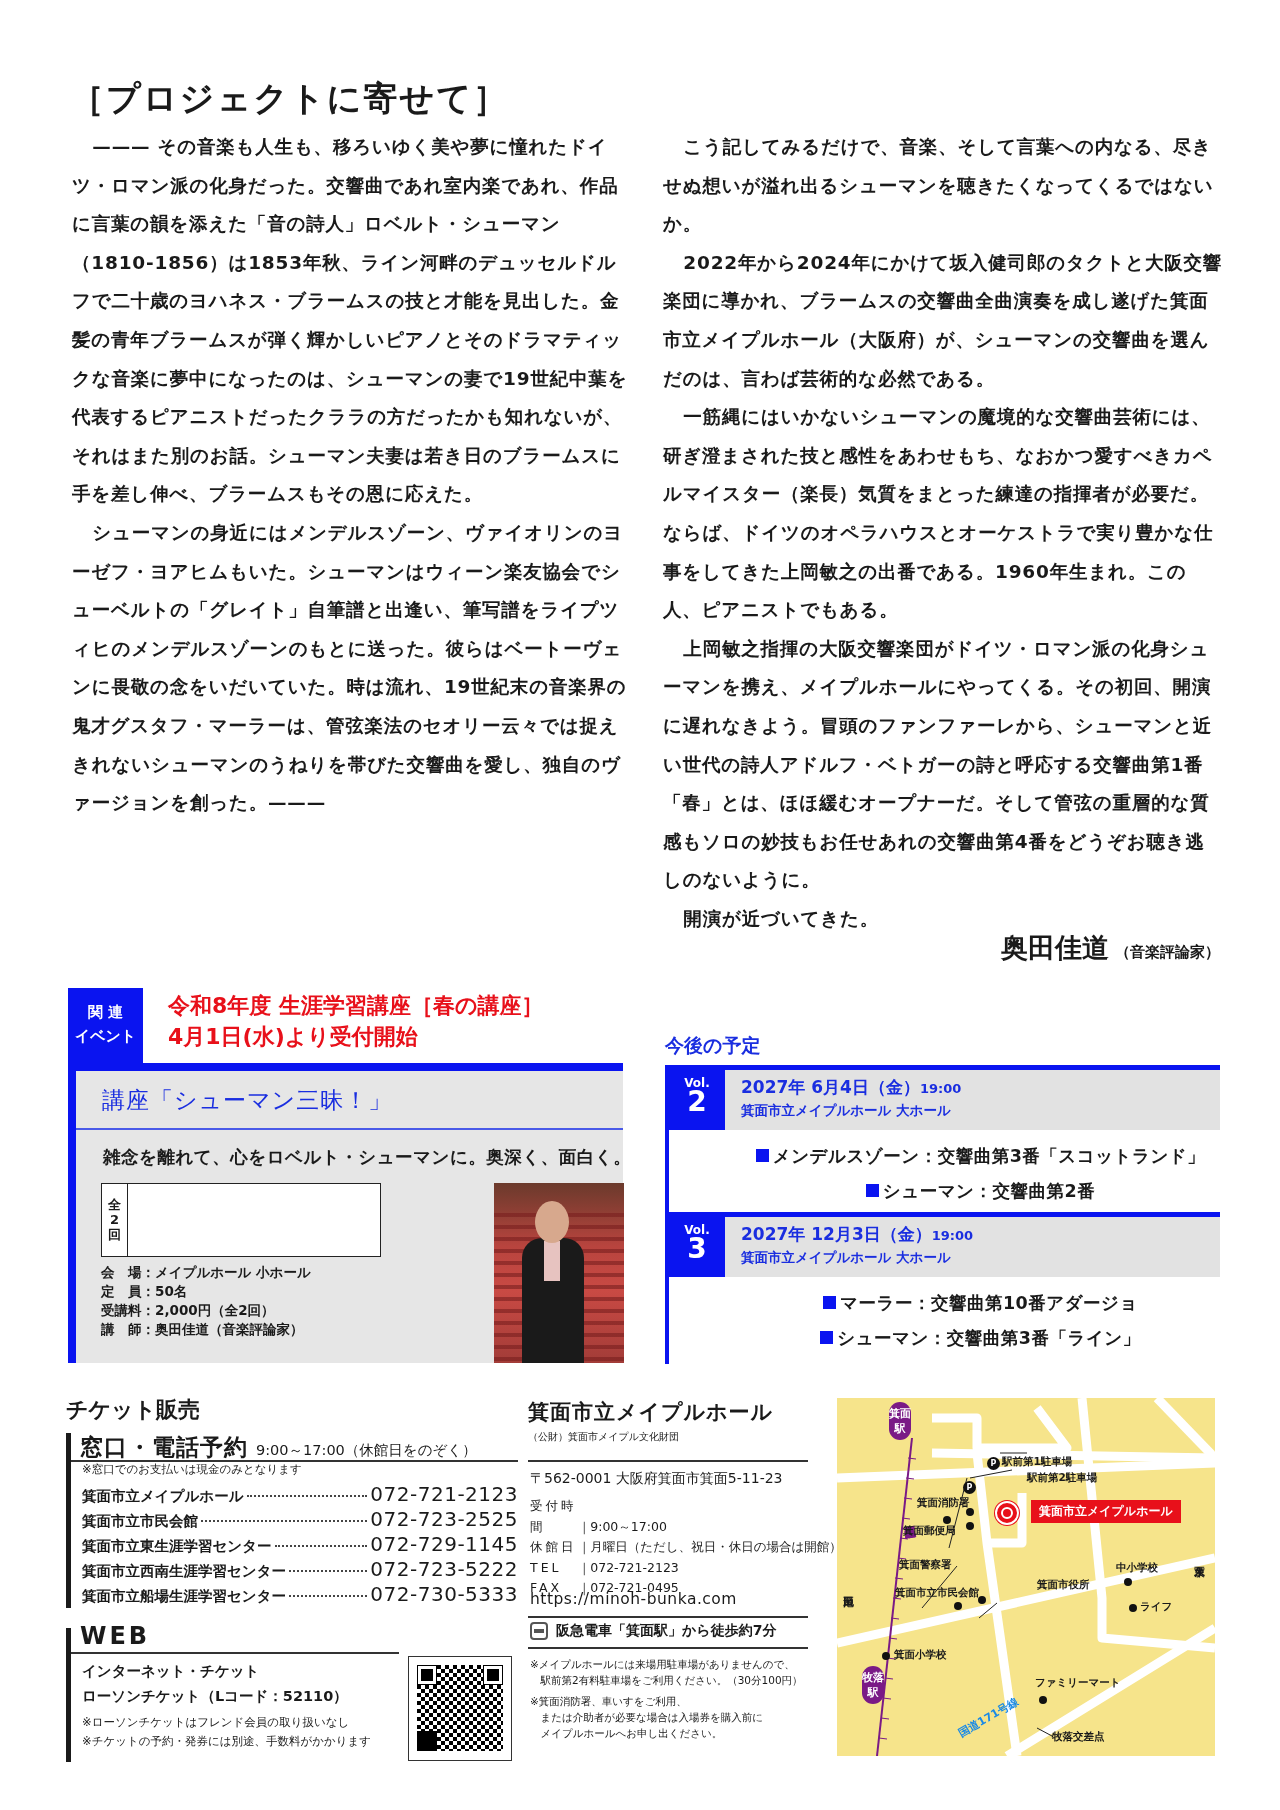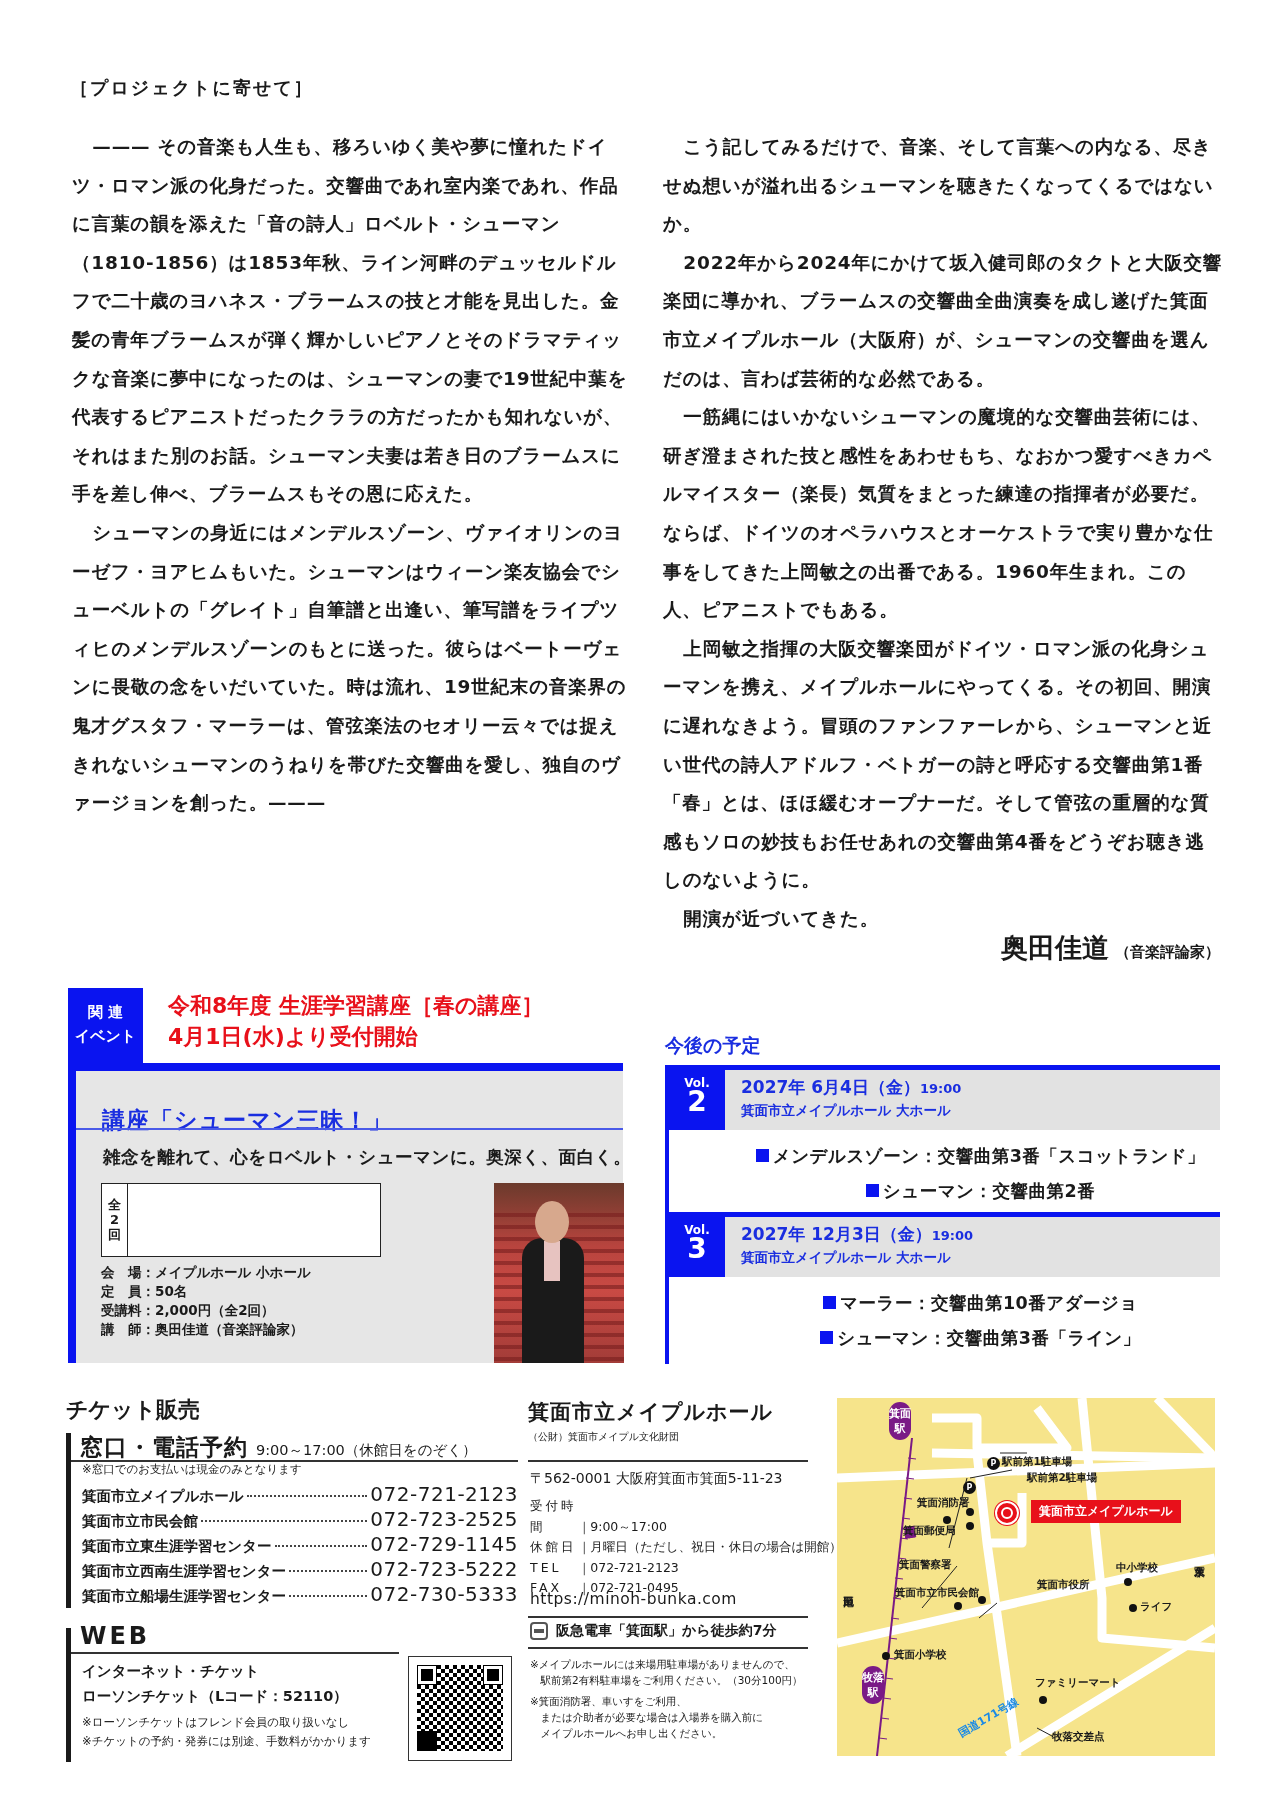--- a/index.html
+++ b/index.html
@@ -1,30 +1,30 @@
 <!DOCTYPE html>
 <html><head>
 <meta charset="utf-8">
 <style>
   * { box-sizing: border-box; margin: 0; padding: 0; }
   body { width: 1280px; height: 1810px; background: #fff; font-family: "DejaVu Sans", "Liberation Sans", sans-serif; color: #1a1a1a; position: relative; overflow: hidden; }
   .abs { position: absolute; }
   
-  .essay-title { left: 70px; top: 76px; font-size: 18px; font-weight: bold; letter-spacing: 2px; }
+  .essay-title { left: 70px; top: 76px; font-size: 34px; font-weight: bold; letter-spacing: 2px; }
   .col { top: 128px; width: 560px; font-size: 18.5px; line-height: 38.6px; font-weight: bold; letter-spacing: 0.8px; }
   .col.left { left: 72px; }
   .col.right { left: 663px; }
   .col p { text-indent: 1.1em; }
   .col p.noindent { text-indent: 0; }
   .signature { right: 60px; top: 930px; font-size: 27px; font-weight: bold; }
   .signature .role { font-size: 15px; font-weight: bold; margin-left: 6px; }
   .ev-tag { left: 68px; top: 988px; width: 75px; height: 75px; background: #0a14f0; color: #fff; font-size: 15px; font-weight: bold; text-align: center; line-height: 24px; padding-top: 12px; }
   .ev-head { left: 168px; top: 990px; font-size: 22px; font-weight: bold; line-height: 31px; color: #e8101a; }
   .ev-box { left: 68px; top: 1063px; width: 555px; height: 300px; background: #e6e6e6; border-left: 8px solid #0a14f0; border-top: 8px solid #0a14f0; }
-  .ev-title { left: 102px; top: 1085px; font-size: 23px; font-weight: bold; color: #1a2ee0; letter-spacing: 1px; margin-top: 20px; }
+  .ev-title { left: 102px; top: 1085px; font-size: 23px; font-weight: normal; color: #1a2ee0; letter-spacing: 1px; }
   .ev-rule { left: 76px; top: 1128px; width: 547px; height: 2px; background: #4a5ae8; }
   .ev-lead { left: 103px; top: 1145px; font-size: 17.5px; font-weight: bold; letter-spacing: 0.5px; }
   .sched { left: 101px; top: 1183px; width: 280px; height: 74px; border: 1.5px solid #222; background: #fff; display: flex; }
   .sched .count { width: 26px; border-right: 1.5px solid #222; font-size: 13px; font-weight: bold; text-align: center; line-height: 15px; padding-top: 13px; }
   .sched .dates { flex: 1; }
   .sched .d { height: 36px; line-height: 35px; font-size: 17px; font-weight: bold; padding-left: 18px; }
   .sched .d + .d { border-top: 1.5px solid #222; }
   .ev-details { left: 101px; top: 1263px; font-size: 13.5px; font-weight: bold; line-height: 19px; }
   .photo { left: 494px; top: 1183px; width: 130px; height: 180px; background: linear-gradient(180deg,#6b3a2c 0%,#b8443e 35%,#c94a44 60%,#a23c38 100%); overflow: hidden; }
   .photo .rows { position: absolute; left: 0; top: 30px; width: 100%; height: 150px; background: repeating-linear-gradient(180deg, rgba(120,30,30,0.6) 0 4px, rgba(0,0,0,0) 4px 12px); }

